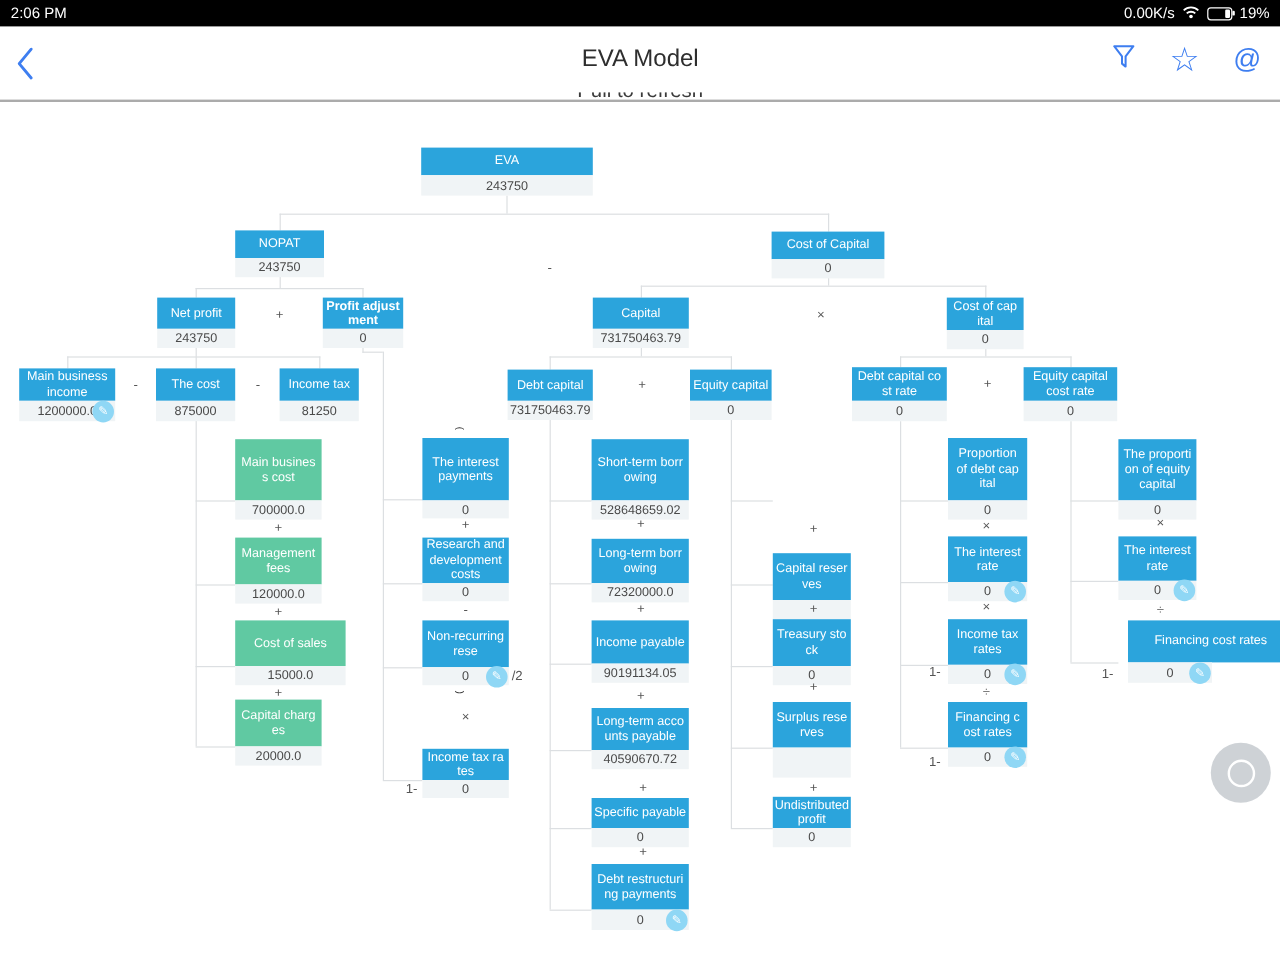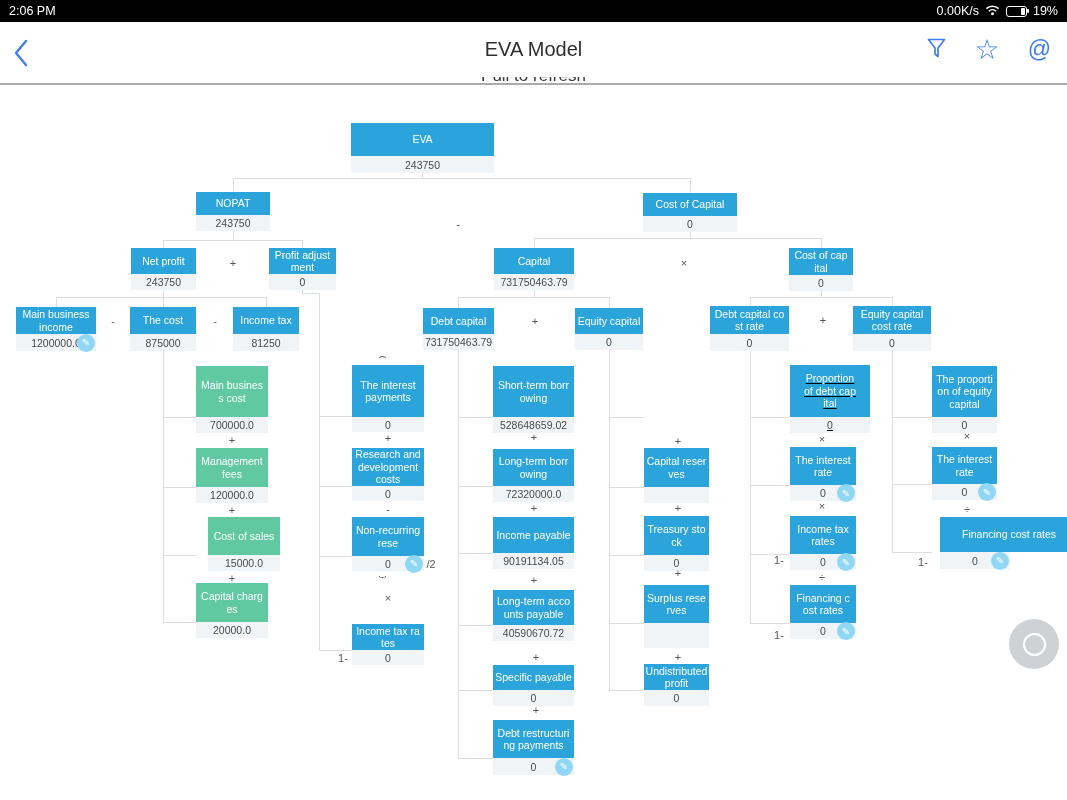--- a/index.html
+++ b/index.html
@@ -146,37 +146,37 @@
     <div class="conn" style="left: 750px; top: 351px; width: 1px; height: 272px;"></div>
     <div class="conn" style="left: 750px; top: 417px; width: 40px; height: 1px;"></div>
     <div class="conn" style="left: 750px; top: 485px; width: 40px; height: 1px;"></div>
     <div class="conn" style="left: 750px; top: 554px; width: 40px; height: 1px;"></div>
     <div class="conn" style="left: 750px; top: 623px; width: 40px; height: 1px;"></div>
     <div class="conn" style="left: 892px; top: 351px; width: 1px; height: 201px;"></div>
     <div class="conn" style="left: 892px; top: 417px; width: 40px; height: 1px;"></div>
     <div class="conn" style="left: 892px; top: 484px; width: 40px; height: 1px;"></div>
     <div class="conn" style="left: 892px; top: 552px; width: 40px; height: 1px;"></div>
     <div class="node" style="left: 351px; top: 123px; width: 143px;">
-      <div class="nh" style="height: 33px;">EVA</div>
+      <div class="nh" style="height: 23px;">EVA</div>
       <div class="nv" style="height: 17px;">243750</div>
     </div>
     <div class="node" style="left: 196px; top: 192px; width: 74px;">
       <div class="nh" style="height: 23px;">NOPAT</div>
       <div class="nv" style="height: 16px;">243750</div>
     </div>
     <div class="node" style="left: 643px; top: 193px; width: 94px;">
       <div class="nh" style="height: 23px;">Cost of Capital</div>
       <div class="nv" style="height: 16px;">0</div>
     </div>
     <div class="node" style="left: 131px; top: 248px; width: 65px;">
       <div class="nh" style="height: 26px; text-align: right;">Net profit</div>
       <div class="nv" style="height: 16px;">243750</div>
     </div>
     <div class="node" style="left: 269px; top: 248px; width: 67px;">
-      <div class="nh" style="height: 26px;">Profit adjust
+      <div class="nh" style="height: 26px; font-weight: bold;">Profit adjust
 ment</div>
       <div class="nv" style="height: 16px;">0</div>
     </div>
     <div class="node" style="left: 494px; top: 248px; width: 80px;">
       <div class="nh" style="height: 26px;">Capital</div>
       <div class="nv" style="height: 16px;">731750463.79</div>
     </div>
     <div class="node" style="left: 789px; top: 248px; width: 64px;">
       <div class="nh" style="height: 27px;">Cost of cap
 ital</div>
@@ -216,21 +216,21 @@
     <div class="node" style="left: 196px; top: 366px; width: 72px;">
       <div class="nh green" style="height: 51px;">Main busines
 s cost</div>
       <div class="nv" style="height: 16px;">700000.0</div>
     </div>
     <div class="node" style="left: 196px; top: 448px; width: 72px;">
       <div class="nh green" style="height: 39px;">Management
 fees</div>
       <div class="nv" style="height: 16px;">120000.0</div>
     </div>
-    <div class="node" style="left: 208px; top: 517px; width: 72px;">
+    <div class="node" style="left: 196px; top: 517px; width: 92px;">
       <div class="nh green" style="height: 38px;">Cost of sales</div>
       <div class="nv" style="height: 16px;">15000.0</div>
     </div>
     <div class="node" style="left: 196px; top: 583px; width: 72px;">
       <div class="nh green" style="height: 39px;">Capital charg
 es</div>
       <div class="nv" style="height: 16px;">20000.0</div>
     </div>
     <div class="node" style="left: 352px; top: 365px; width: 72px;">
       <div class="nh" style="height: 52px;">The interest
@@ -275,40 +275,40 @@
     <div class="node" style="left: 493px; top: 665px; width: 81px;">
       <div class="nh" style="height: 25px;">Specific payable</div>
       <div class="nv" style="height: 16px;">0</div>
     </div>
     <div class="node" style="left: 493px; top: 720px; width: 81px;">
       <div class="nh" style="height: 38px;">Debt restructuri
 ng payments</div>
       <div class="nv" style="height: 17px;">0<div class="edit">✎</div></div>
     </div>
     <div class="node" style="left: 644px; top: 448px; width: 65px;">
-      <div class="nh" style="height: 39px;">Capital reser
+      <div class="nh" style="height: 39px; margin-top: 13px;">Capital reser
 ves</div>
       <div class="nv" style="height: 16px;"></div>
     </div>
     <div class="node" style="left: 644px; top: 516px; width: 65px;">
       <div class="nh" style="height: 39px;">Treasury sto
 ck</div>
       <div class="nv" style="height: 16px;">0</div>
     </div>
     <div class="node" style="left: 644px; top: 585px; width: 65px;">
       <div class="nh" style="height: 38px;">Surplus rese
 rves</div>
       <div class="nv" style="height: 25px;"></div>
     </div>
     <div class="node" style="left: 644px; top: 664px; width: 65px;">
       <div class="nh" style="height: 26px;">Undistributed
 profit</div>
       <div class="nv" style="height: 16px;">0</div>
     </div>
-    <div class="node" style="left: 790px; top: 365px; width: 80px; text-decoration: underline;">
+    <div class="node" style="left: 790px; top: 365px; width: 66px;">
       <div class="nh" style="height: 52px;">Proportion
 of debt cap
 ital</div>
       <div class="nv" style="height: 16px;">0</div>
     </div>
     <div class="node" style="left: 790px; top: 447px; width: 66px;">
       <div class="nh" style="height: 38px;">The interest
 rate</div>
       <div class="nv" style="height: 16px;">0<div class="edit">✎</div></div>
     </div>

